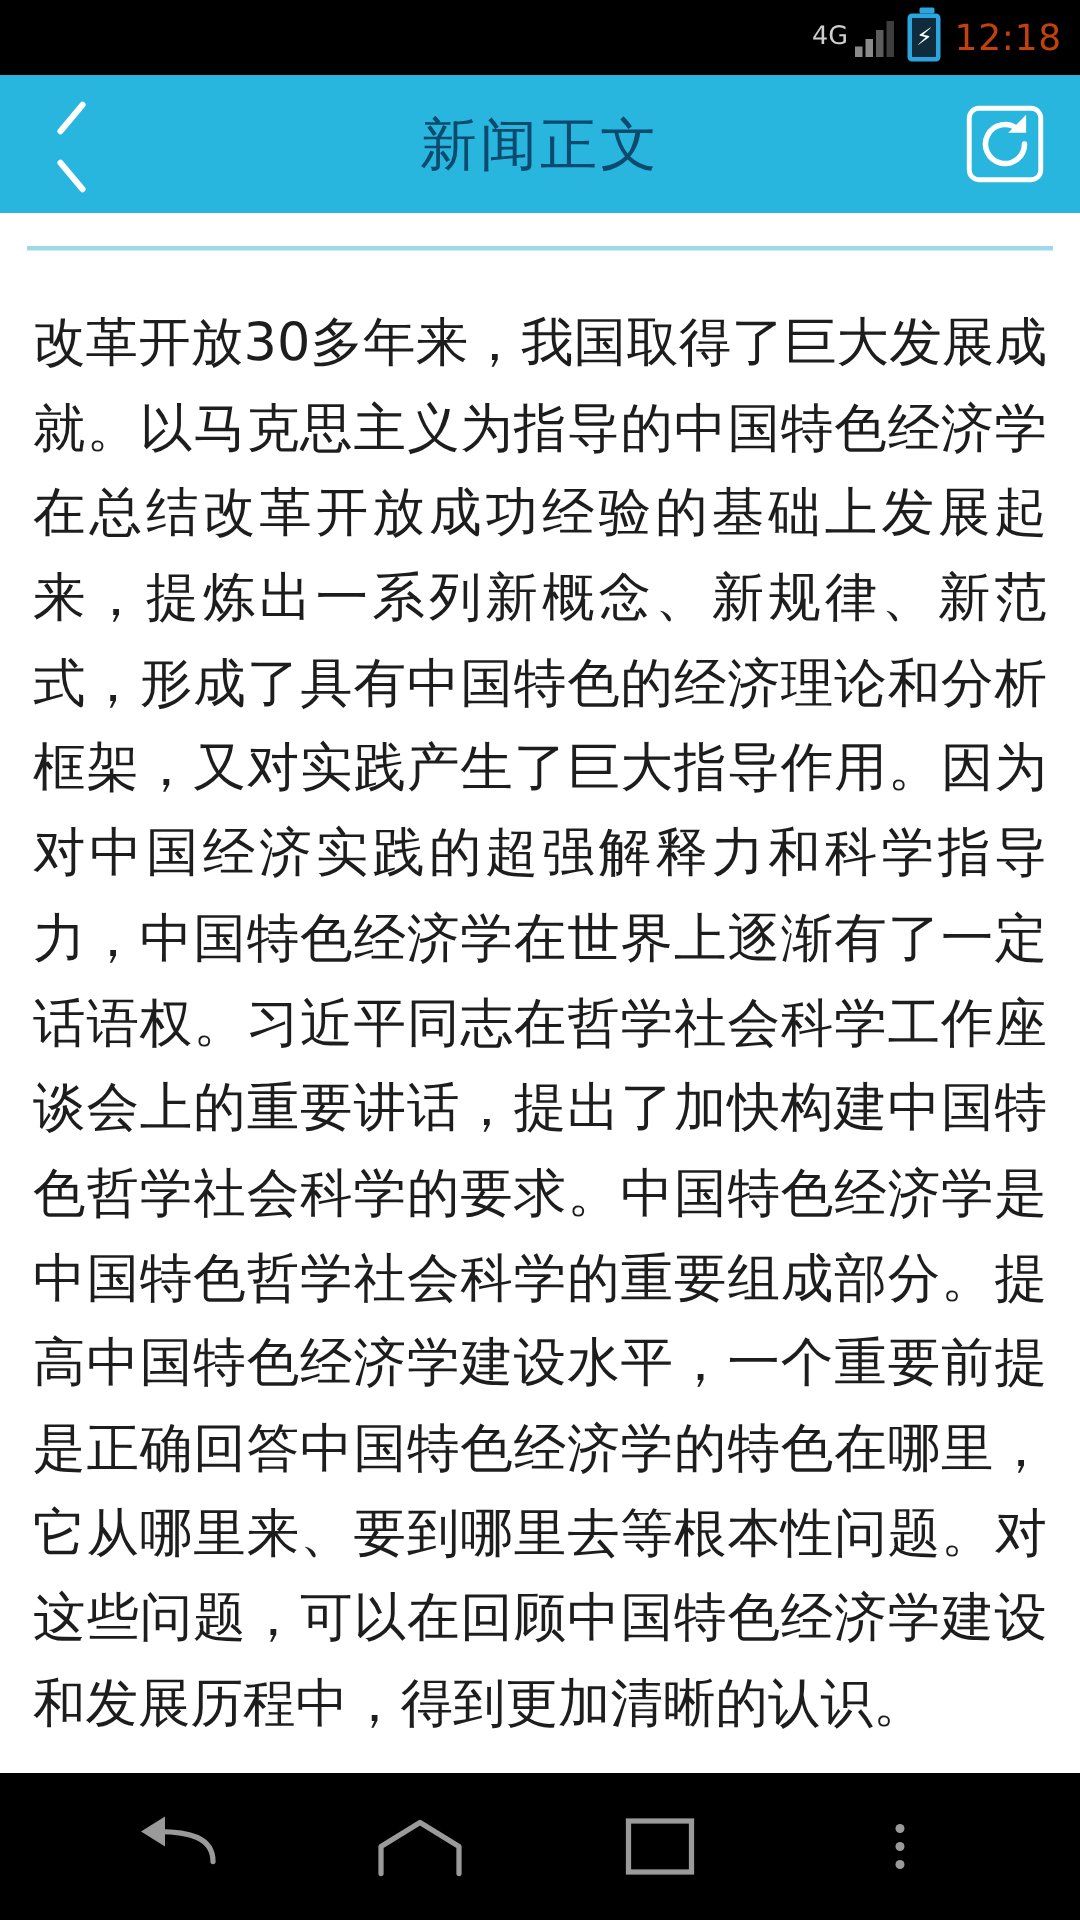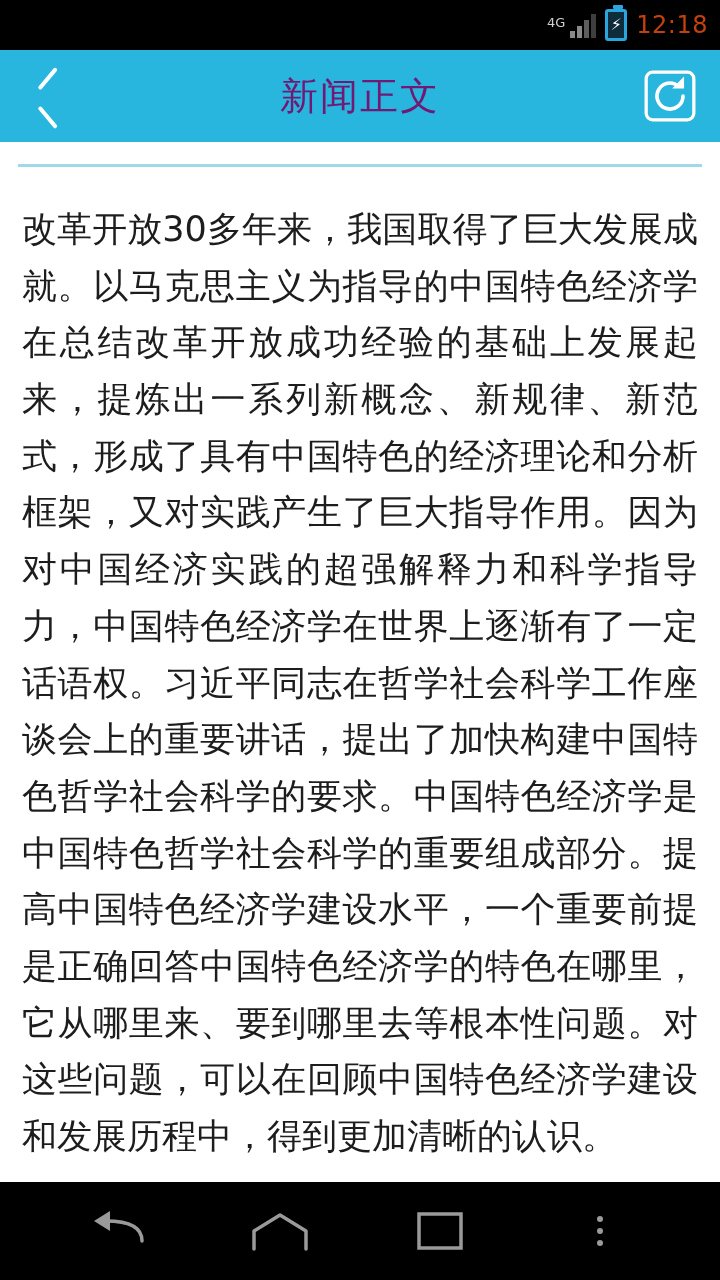--- a/index.html
+++ b/index.html
@@ -29,21 +29,21 @@
     padding-right: 12px;
     flex: 0 0 50px;
   }
   .status-right {
     display: flex;
     align-items: center;
     gap: 9px;
   }
   .net-label {
     color: #cfcfcf;
-    font-size: 13px;
+    font-size: 17px;
     line-height: 1;
     align-self: flex-start;
     margin-top: 7px;
     margin-right: -4px;
     margin-left: 13px;
   }
   .signal-bars {
     display: flex;
     align-items: flex-end;
     gap: 2px;
@@ -125,21 +125,21 @@
     background: #ffffff;
     border-radius: 2px;
   }
   .chevron-left::before { top: 15px; transform: rotate(-50deg); transform-origin: left center; }
   .chevron-left::after  { top: 33px; transform: rotate(50deg);  transform-origin: left center; }
 
   .appbar .title {
     position: absolute;
     left: 0; right: 0;
     text-align: center;
-    color: #701a75;
+    color: #0c4a6e;
     font-size: 38px;
     letter-spacing: 2px;
     pointer-events: none;
   }
   .appbar .refresh-btn {
     margin-left: auto;
     width: 100px;
     height: 92px;
     display: flex;
     align-items: center;

